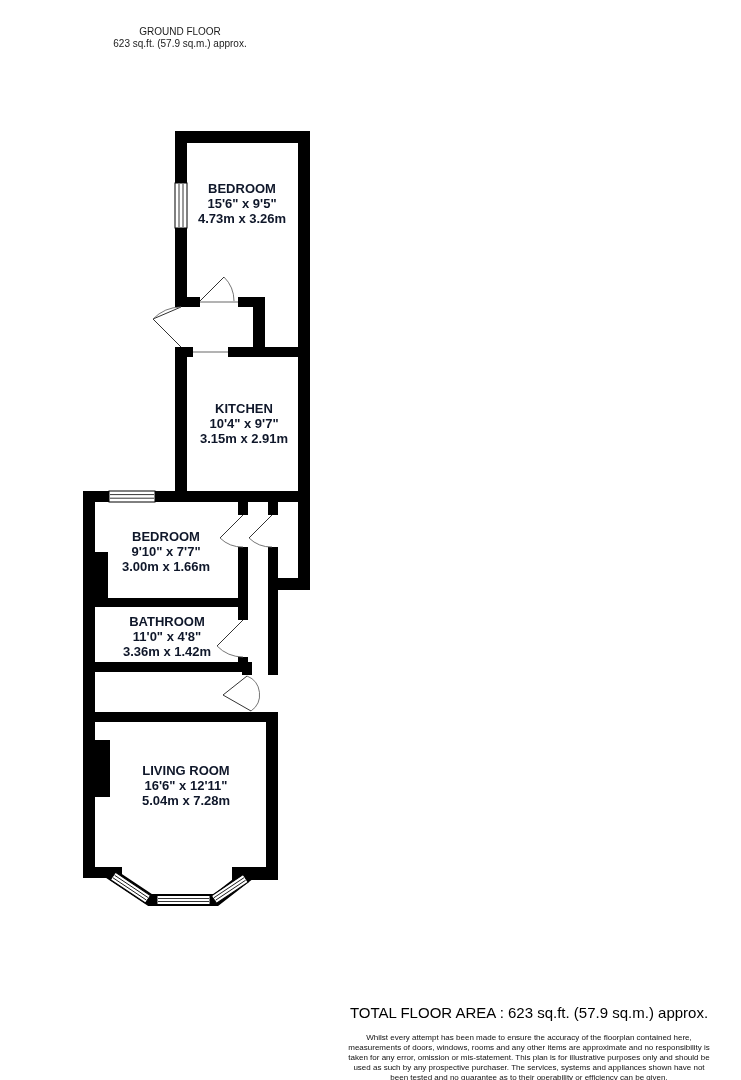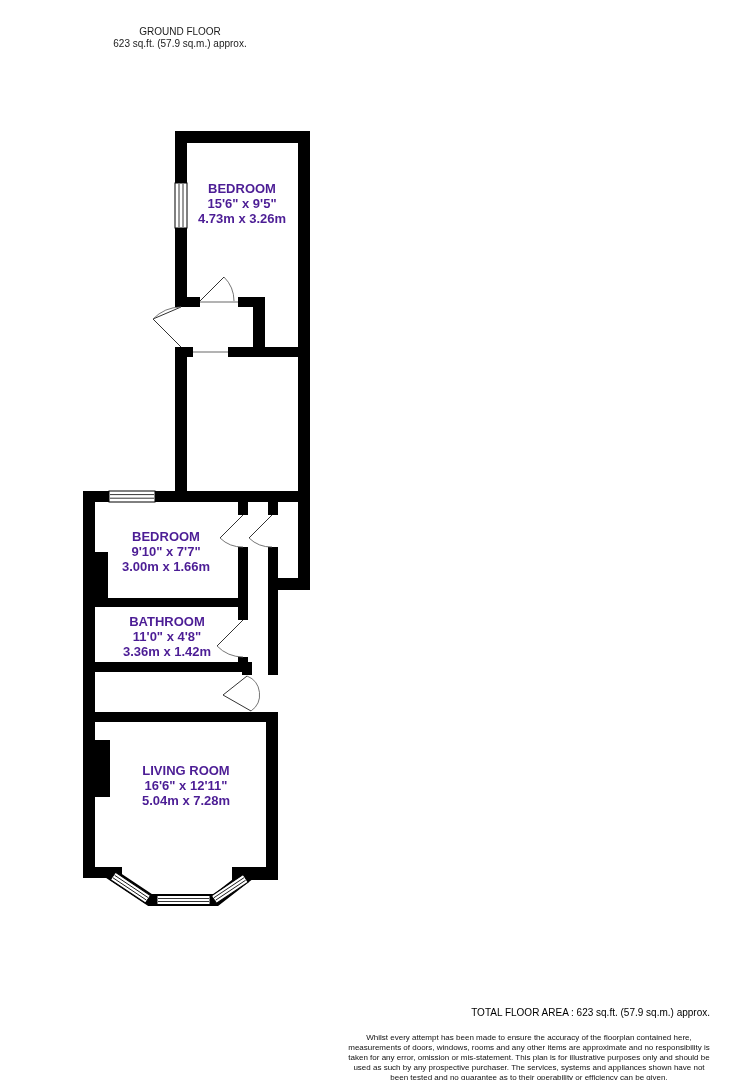--- a/index.html
+++ b/index.html
@@ -6,27 +6,27 @@
   #canvas{
     position:relative;width:741px;height:1080px;background:#ffffff;
     font-family:"Liberation Sans", sans-serif;overflow:hidden;
   }
   #plan-svg{position:absolute;left:0;top:0;width:741px;height:1080px;}
   .hdr{
     position:absolute;left:80px;top:26px;width:200px;text-align:center;
     font-size:10px;line-height:12px;color:#1a1a1a;
   }
   .room-label{
-    position:absolute;text-align:center;font-weight:bold;color:#4c1d95;
+    position:absolute;text-align:center;font-weight:bold;color:#0f172a;
     font-size:13px;line-height:15px;white-space:nowrap;transform:translateX(-50%);
   }
   .footer{
     position:absolute;left:348px;top:1006px;width:362px;text-align:center;color:#111;
   }
-  .footer .total{font-size:10px;line-height:14px;color:#000;text-align:right;}
+  .footer .total{font-size:15px;line-height:14px;color:#000;}
   .footer .disclaimer{font-size:8px;line-height:10px;margin-top:13px;}
   .footer .credit{font-size:8px;line-height:10px;}
 </style>
 </head>
 <body>
 
 <div id="canvas">
 
   <div class="hdr">
     <div>GROUND FLOOR</div>
@@ -147,20 +147,25 @@
       </g>
     </g>
   </svg>
 
   <div class="room-label" style="left:242px;top:181px;">
     <div>BEDROOM</div>
     <div>15'6" x 9'5"</div>
     <div>4.73m x 3.26m</div>
   </div>
 
+  <div class="room-label" style="left:244px;top:401px;">
+    <div>KITCHEN</div>
+    <div>10'4" x 9'7"</div>
+    <div>3.15m x 2.91m</div>
+  </div>
 
   <div class="room-label" style="left:166px;top:529px;">
     <div>BEDROOM</div>
     <div>9'10" x 7'7"</div>
     <div>3.00m x 1.66m</div>
   </div>
 
   <div class="room-label" style="left:167px;top:614px;text-align:center;">
     <div>BATHROOM</div>
     <div>11'0" x 4'8"</div>

